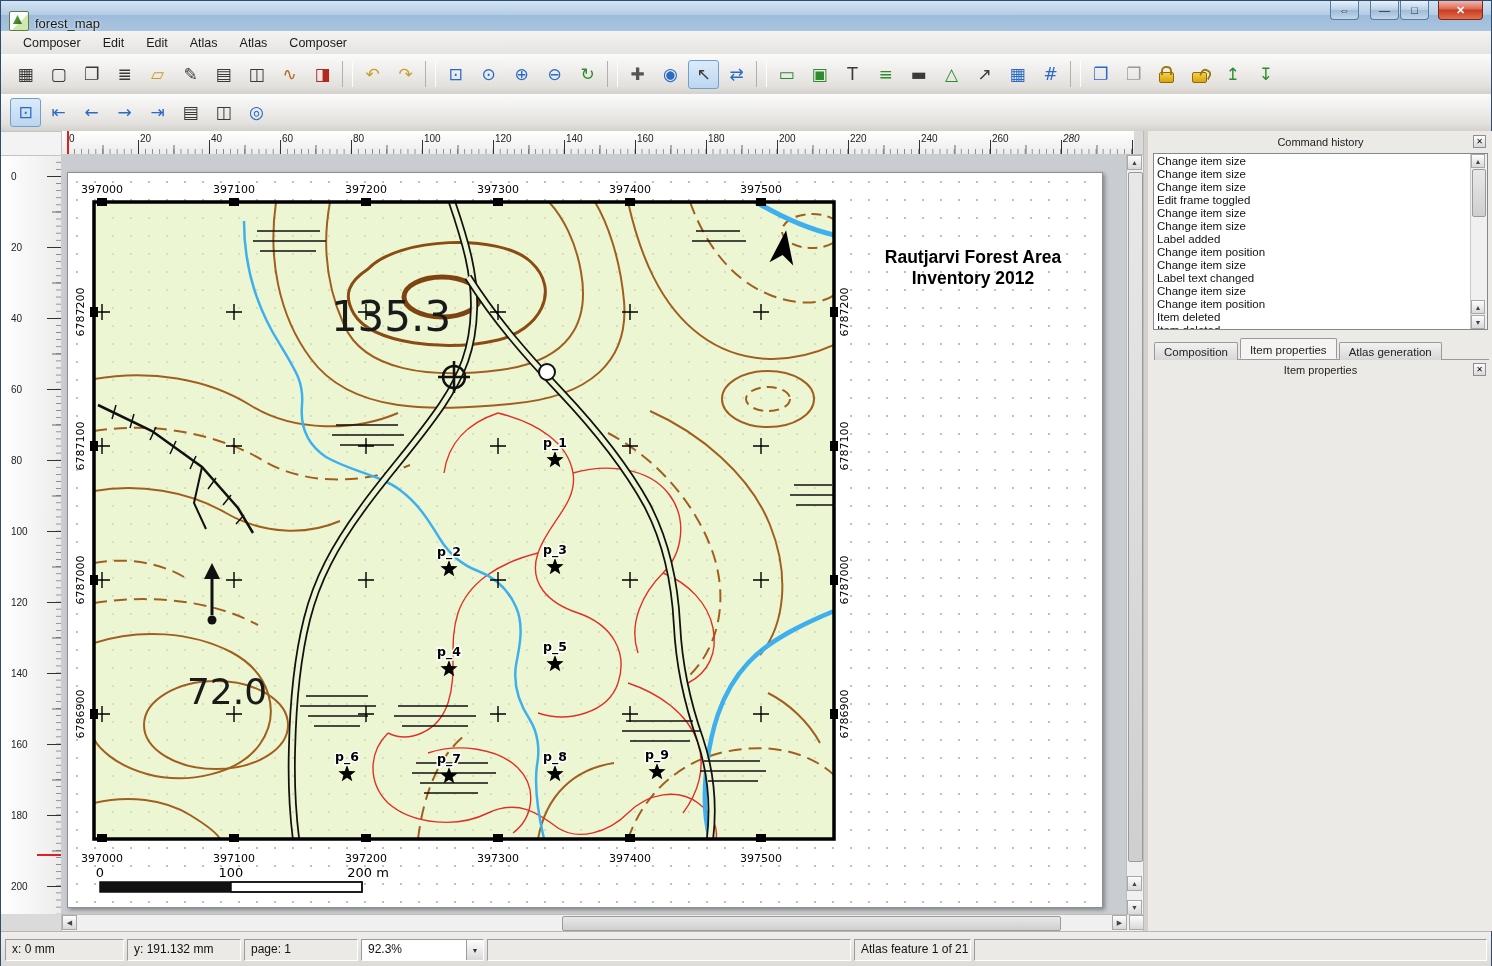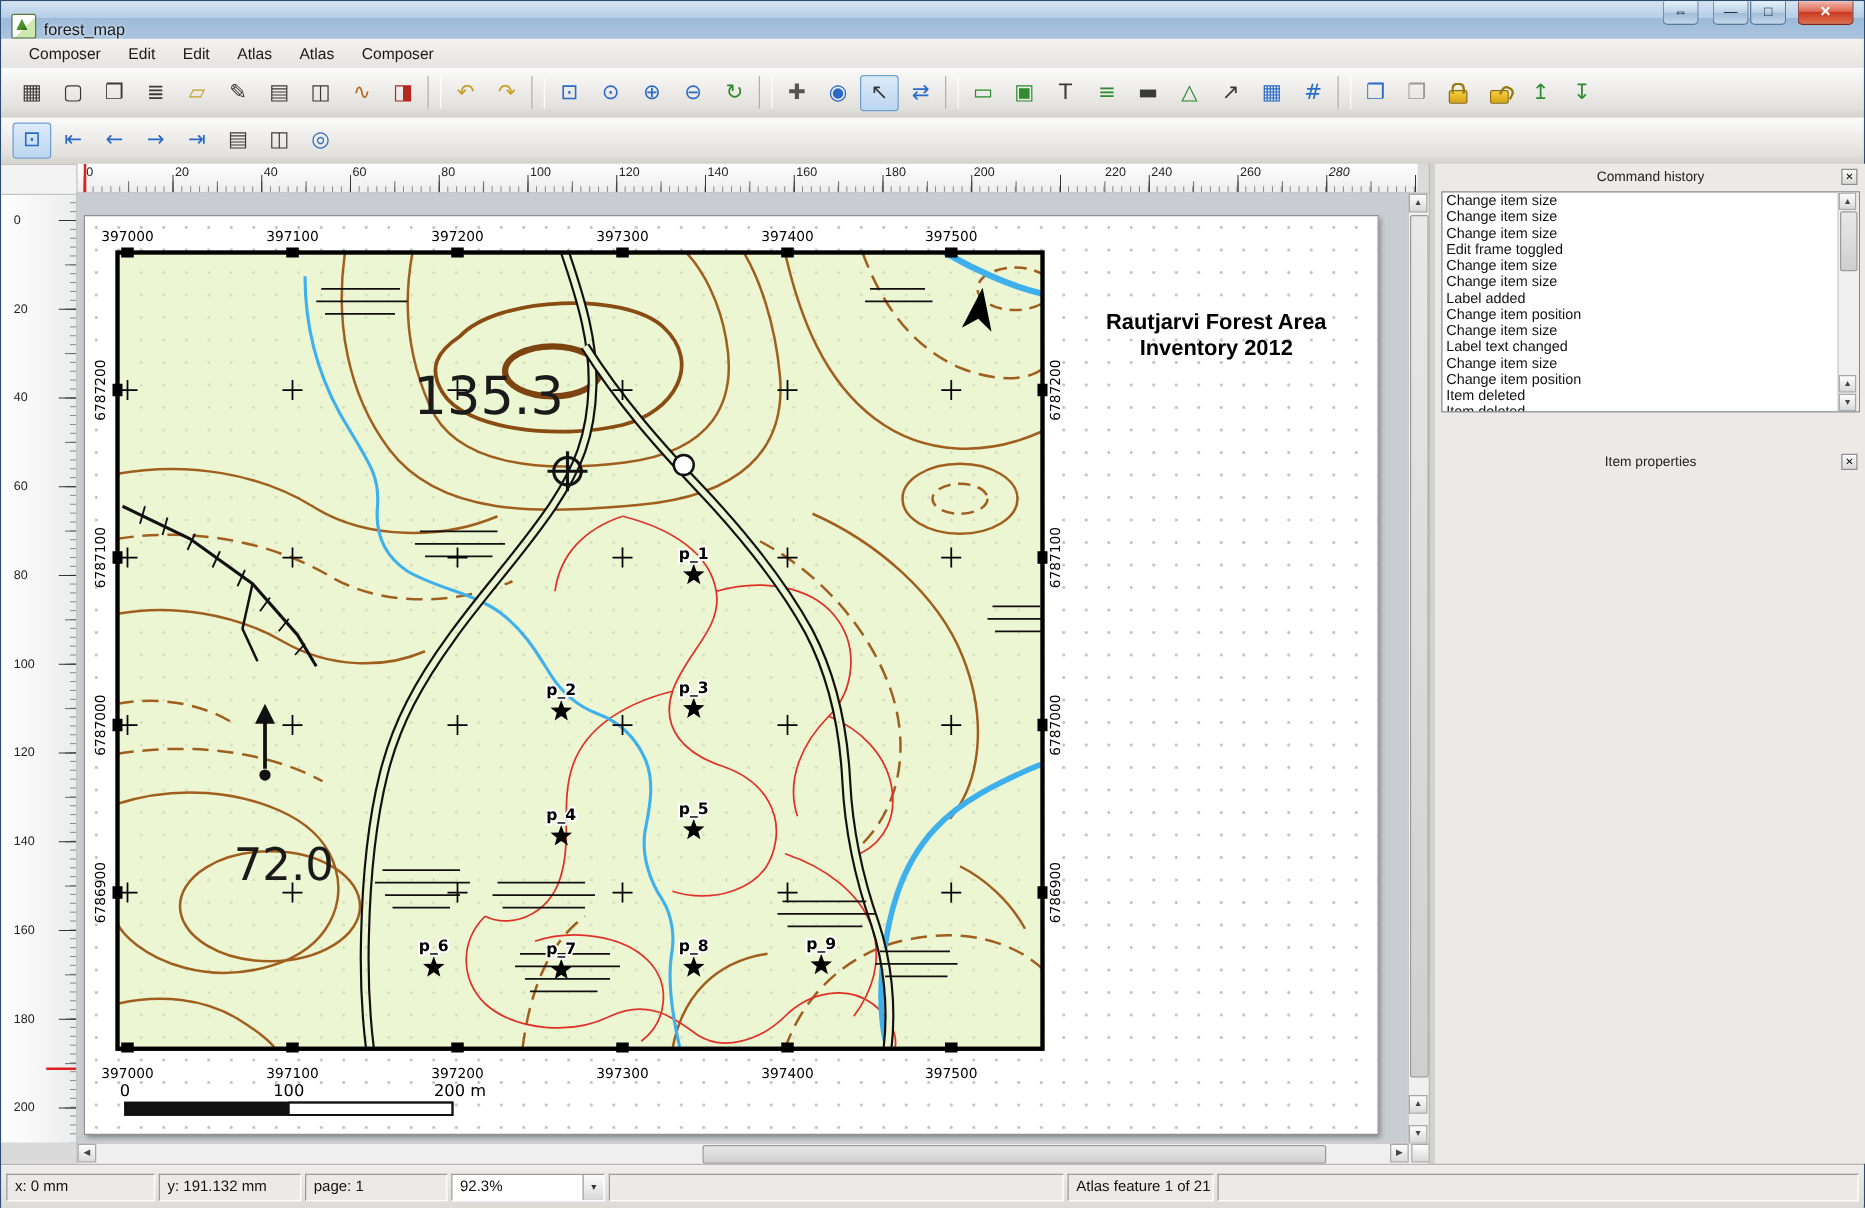--- a/index.html
+++ b/index.html
@@ -277,21 +277,21 @@
         <span class="rnum" style="left: 79px;">20</span>
         <span class="rnum" style="left: 150px;">40</span>
         <span class="rnum" style="left: 221px;">60</span>
         <span class="rnum" style="left: 292px;">80</span>
         <span class="rnum" style="left: 363px;">100</span>
         <span class="rnum" style="left: 434px;">120</span>
         <span class="rnum" style="left: 505px;">140</span>
         <span class="rnum" style="left: 576px;">160</span>
         <span class="rnum" style="left: 647px;">180</span>
         <span class="rnum" style="left: 718px;">200</span>
-        <span class="rnum" style="left: 823px;">220</span>
+        <span class="rnum" style="left: 789px;">220</span>
         <span class="rnum" style="left: 860px;">240</span>
         <span class="rnum" style="left: 931px;">260</span>
         <span class="rnum" style="left: 1002px; font-style: italic;">280</span>
       </div>
     <div class="ruler-left" id="ruler-left">
       <div class="redmark-left"></div>
     <span class="rnumL" style="top: 17px;">0</span>
         <span class="rnumL" style="top: 88px;">20</span>
         <span class="rnumL" style="top: 159px;">40</span>
         <span class="rnumL" style="top: 230px;">60</span>
@@ -556,20 +556,21 @@
             <div class="hitem">Item deleted</div>
             <div class="hitem">Item deleted</div>
           </div>
         <div class="hsb">
           <button class="sbtn" style="left:0;top:0;width:14px;height:14px">▲</button>
           <div class="sthumb" style="left:1px;top:15px;width:12px;height:46px"></div>
           <button class="sbtn" style="left:0;bottom:15px;width:14px;height:14px">▲</button>
           <button class="sbtn" style="left:0;bottom:0;width:14px;height:14px">▼</button>
         </div>
       </div>
+      <div class="tabsrow" id="tabsrow"><span class="tab">Composition</span><span class="tab active">Item properties</span><span class="tab">Atlas generation</span></div>
       <div class="cap cap2">
         <span>Item properties</span>
         <button class="capx">✕</button>
       </div>
     </div>
   </div>
 
   <div class="statusbar">
     <div class="sfield" style="width:105px">x: 0 mm</div>
     <div class="sfield" style="width:100px">y: 191.132 mm</div>

